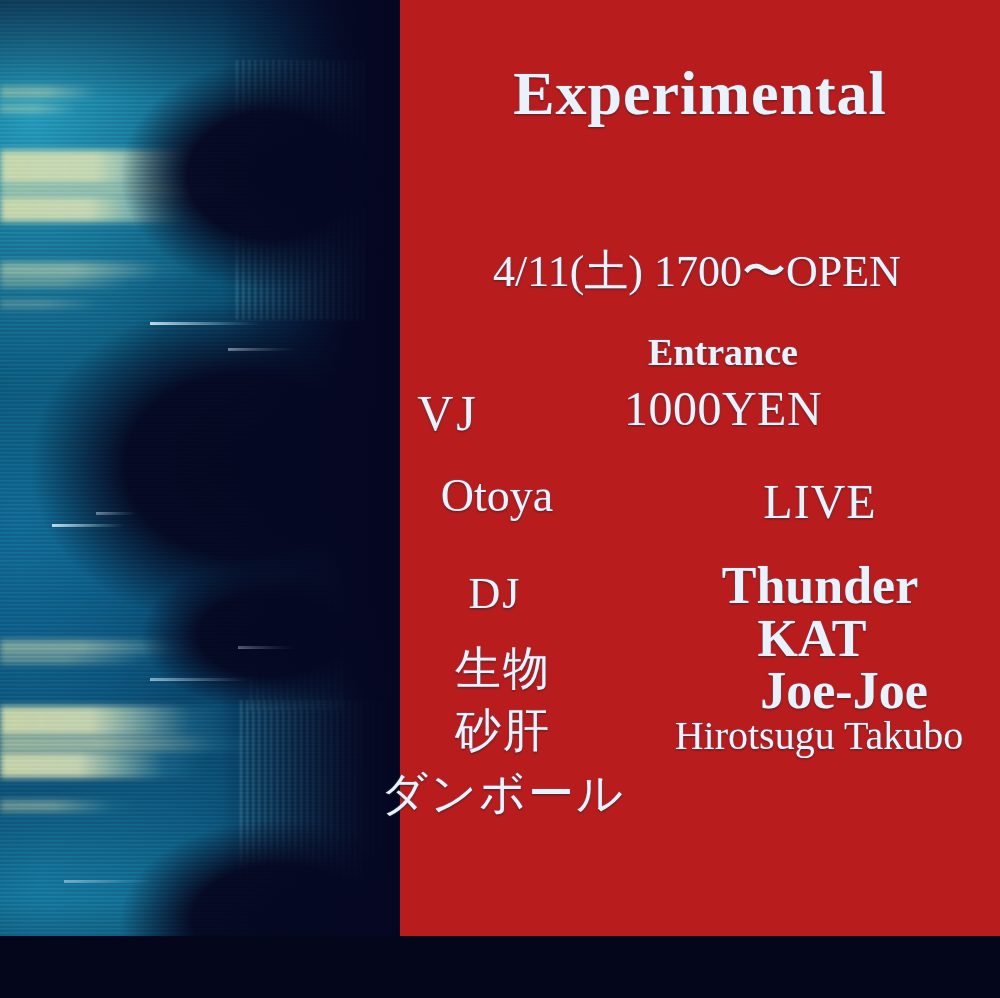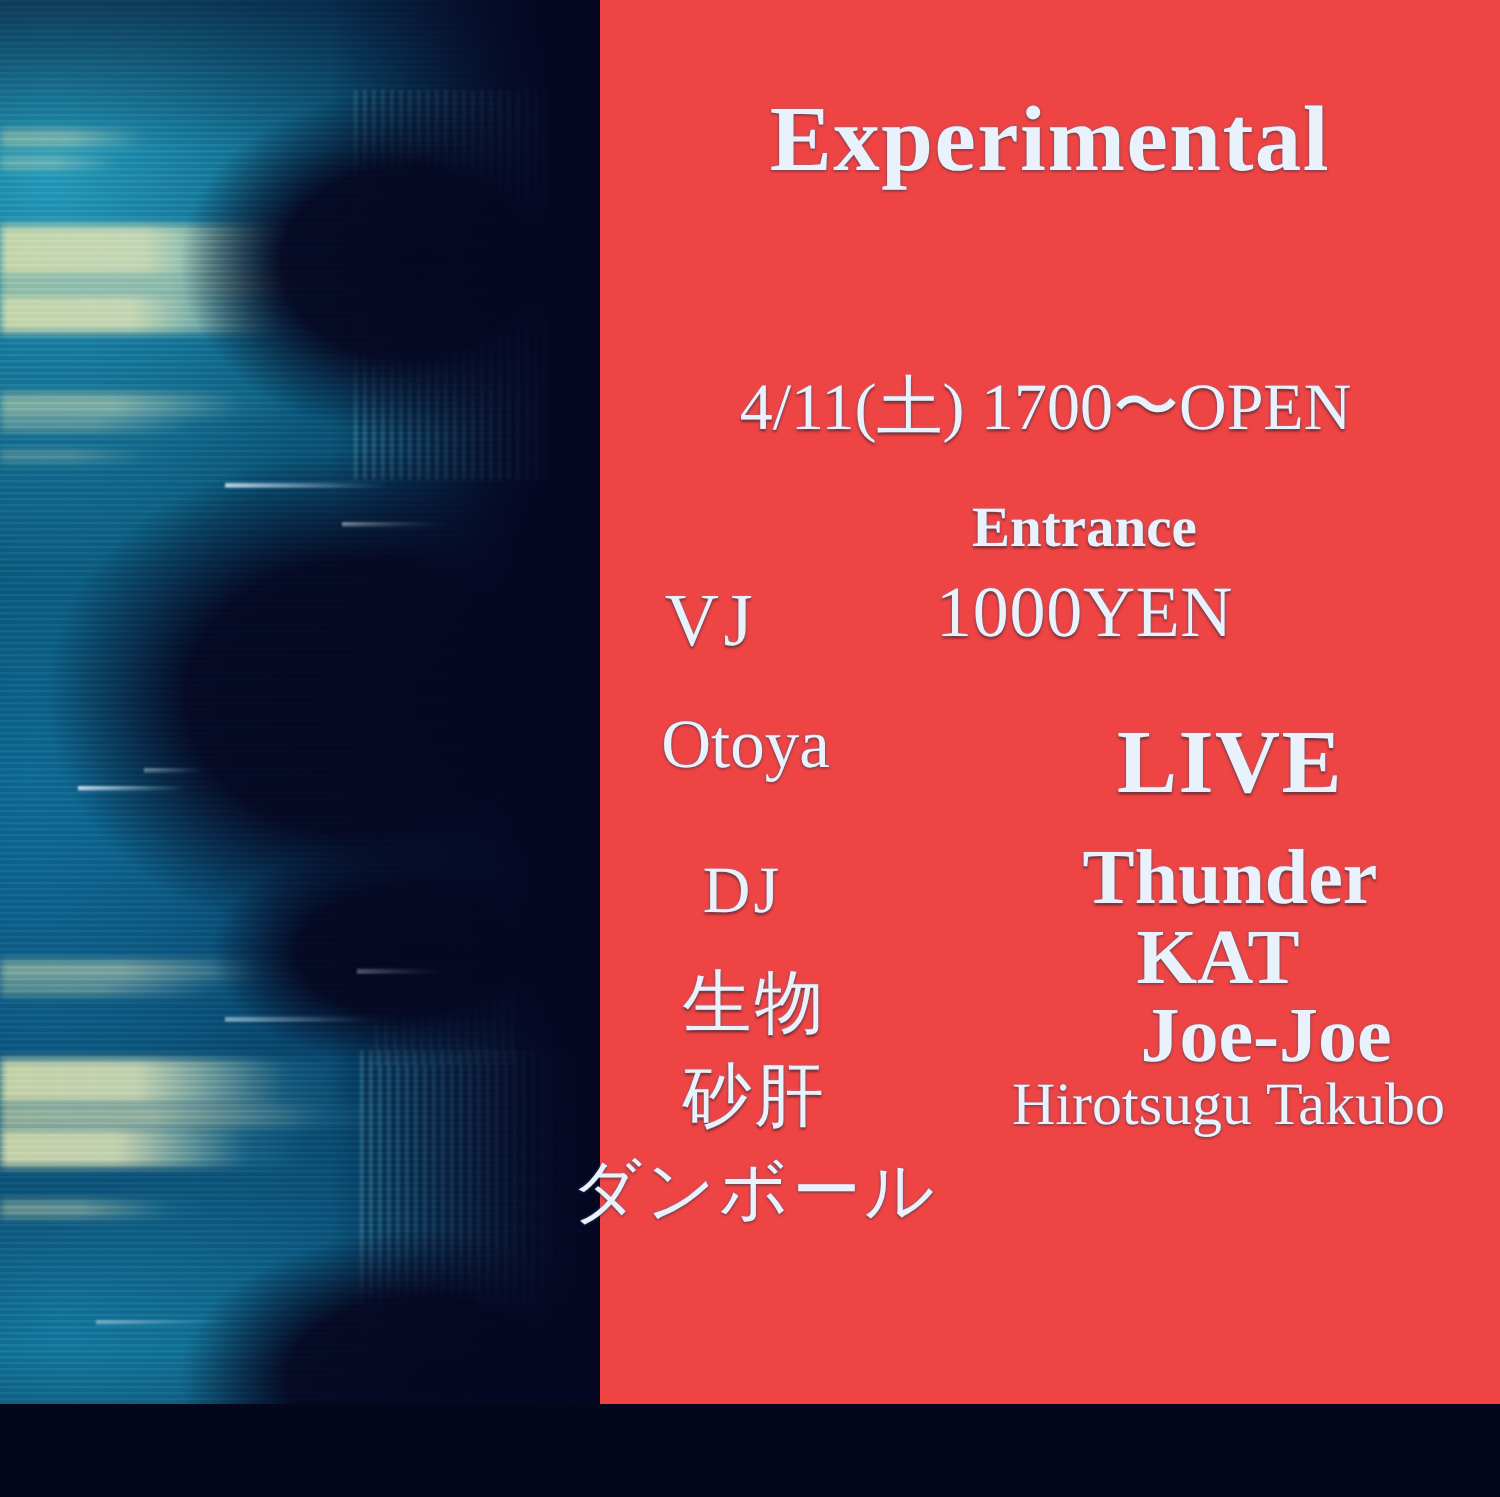--- a/index.html
+++ b/index.html
@@ -6,21 +6,21 @@
   html, body {
     margin: 0;
     padding: 0;
     background: #04061c;
   }
   #flyer {
     position: relative;
     width: 1000px;
     height: 936px;
     overflow: hidden;
-    background: #ef4444;
+    background: #b91c1c;
     font-family: "Liberation Serif", "DejaVu Serif", serif;
     -webkit-font-smoothing: antialiased;
   }
 
   
   #artwork {
     position: absolute;
     left: 0; top: 0;
     width: 400px;
     height: 998px;
@@ -121,21 +121,21 @@
     font-size: 44px;
     letter-spacing: 0px;
   }
 
   .entrance      { font-weight: 700; font-size: 38px; }
   .entrance-fee  { font-weight: 400; font-size: 48px; letter-spacing: 0.5px; }
 
   .vj     { font-weight: 400; font-size: 50px; letter-spacing: 3px; }
   .otoya  { font-weight: 400; font-size: 46px; }
 
-  .live   { font-weight: 700; font-size: 60px; letter-spacing: 1px; }
+  .live   { font-weight: 400; font-size: 48px; letter-spacing: 1px; }
   .act    { font-weight: 700; font-size: 52px; }
   .act-long { font-weight: 400; font-size: 40px; }
 
   .dj     { font-weight: 400; font-size: 44px; letter-spacing: 2px; }
   .jp     { font-weight: 400; font-size: 46px; letter-spacing: 2px;
             font-family: "DejaVu Sans", "Liberation Sans", sans-serif; }
 </style>
 </head>
 <body>
 
@@ -181,21 +181,21 @@
     <div class="art-layer art-vignette"></div>
   </div>
 
   <div class="txt ctr title-line" style="left:700px; top:62px;">Experimental</div>
 
   <div class="txt ctr date-line" style="left:697px; top:250px;">4/11(土) 1700〜OPEN</div>
 
   <div class="txt ctr entrance" style="left:723px; top:333px;">Entrance</div>
   <div class="txt ctr entrance-fee" style="left:723px; top:385px;">1000YEN</div>
 
-  <div class="txt ctr vj" style="left:474px; top:388px;">VJ</div>
+  <div class="txt ctr vj" style="left:448px; top:388px;">VJ</div>
   <div class="txt ctr otoya" style="left:497px; top:473px;">Otoya</div>
 
   <div class="txt ctr live" style="left:820px; top:478px;">LIVE</div>
   <div class="txt ctr act" style="left:820px; top:560px;">Thunder</div>
   <div class="txt ctr act" style="left:812px; top:613px;">KAT</div>
   <div class="txt ctr act" style="left:844px; top:665px;">Joe-Joe</div>
   <div class="txt ctr act-long" style="left:819px; top:716px;">Hirotsugu Takubo</div>
 
   <div class="txt ctr dj" style="left:495px; top:572px;text-align:right;">DJ</div>
   <div class="txt ctr jp" style="left:503px; top:645px;">生物</div>

